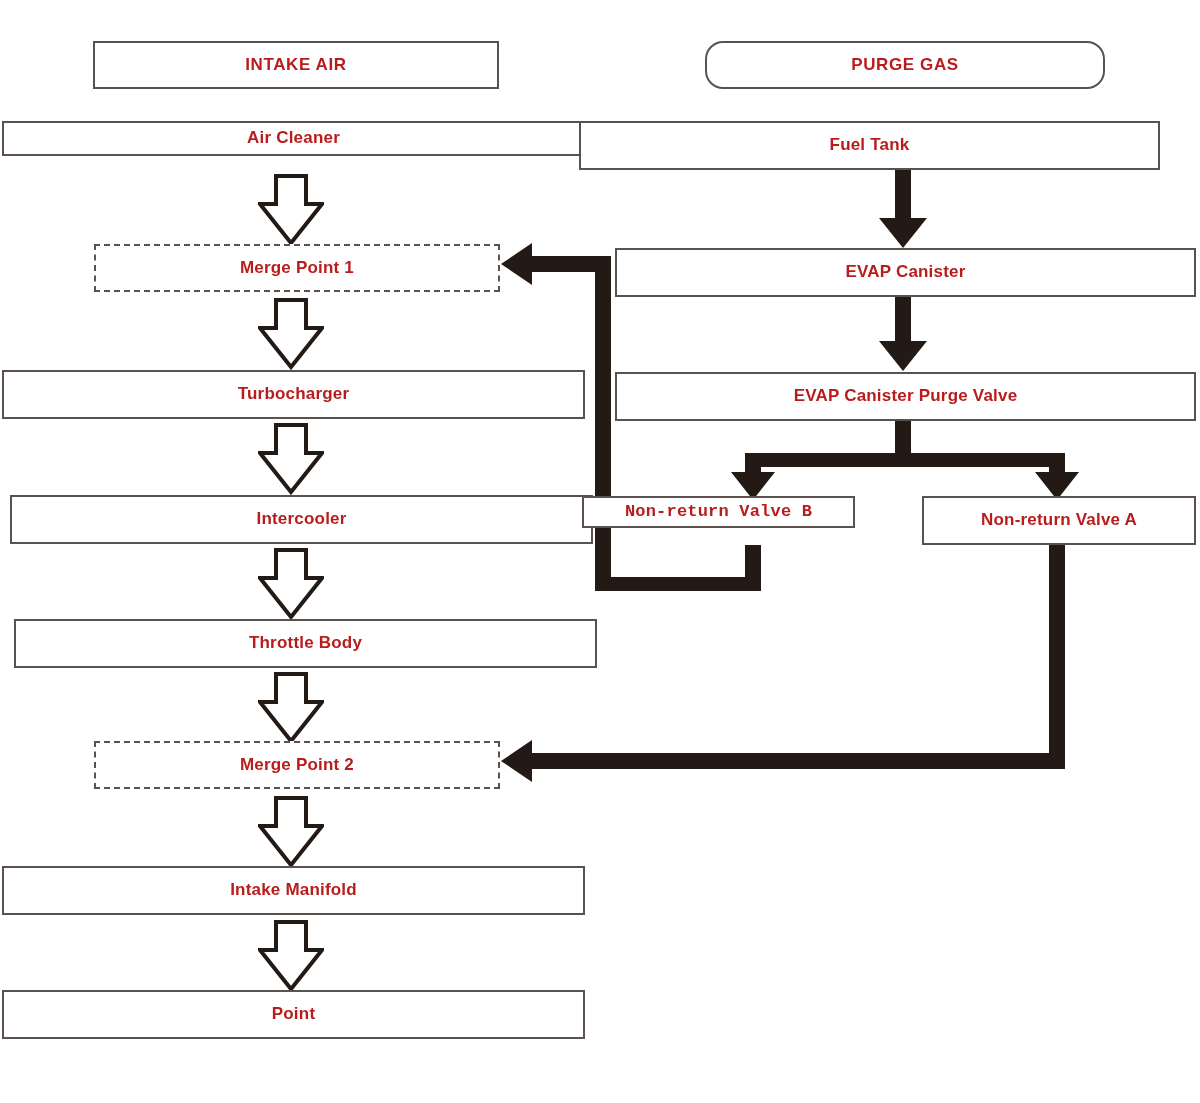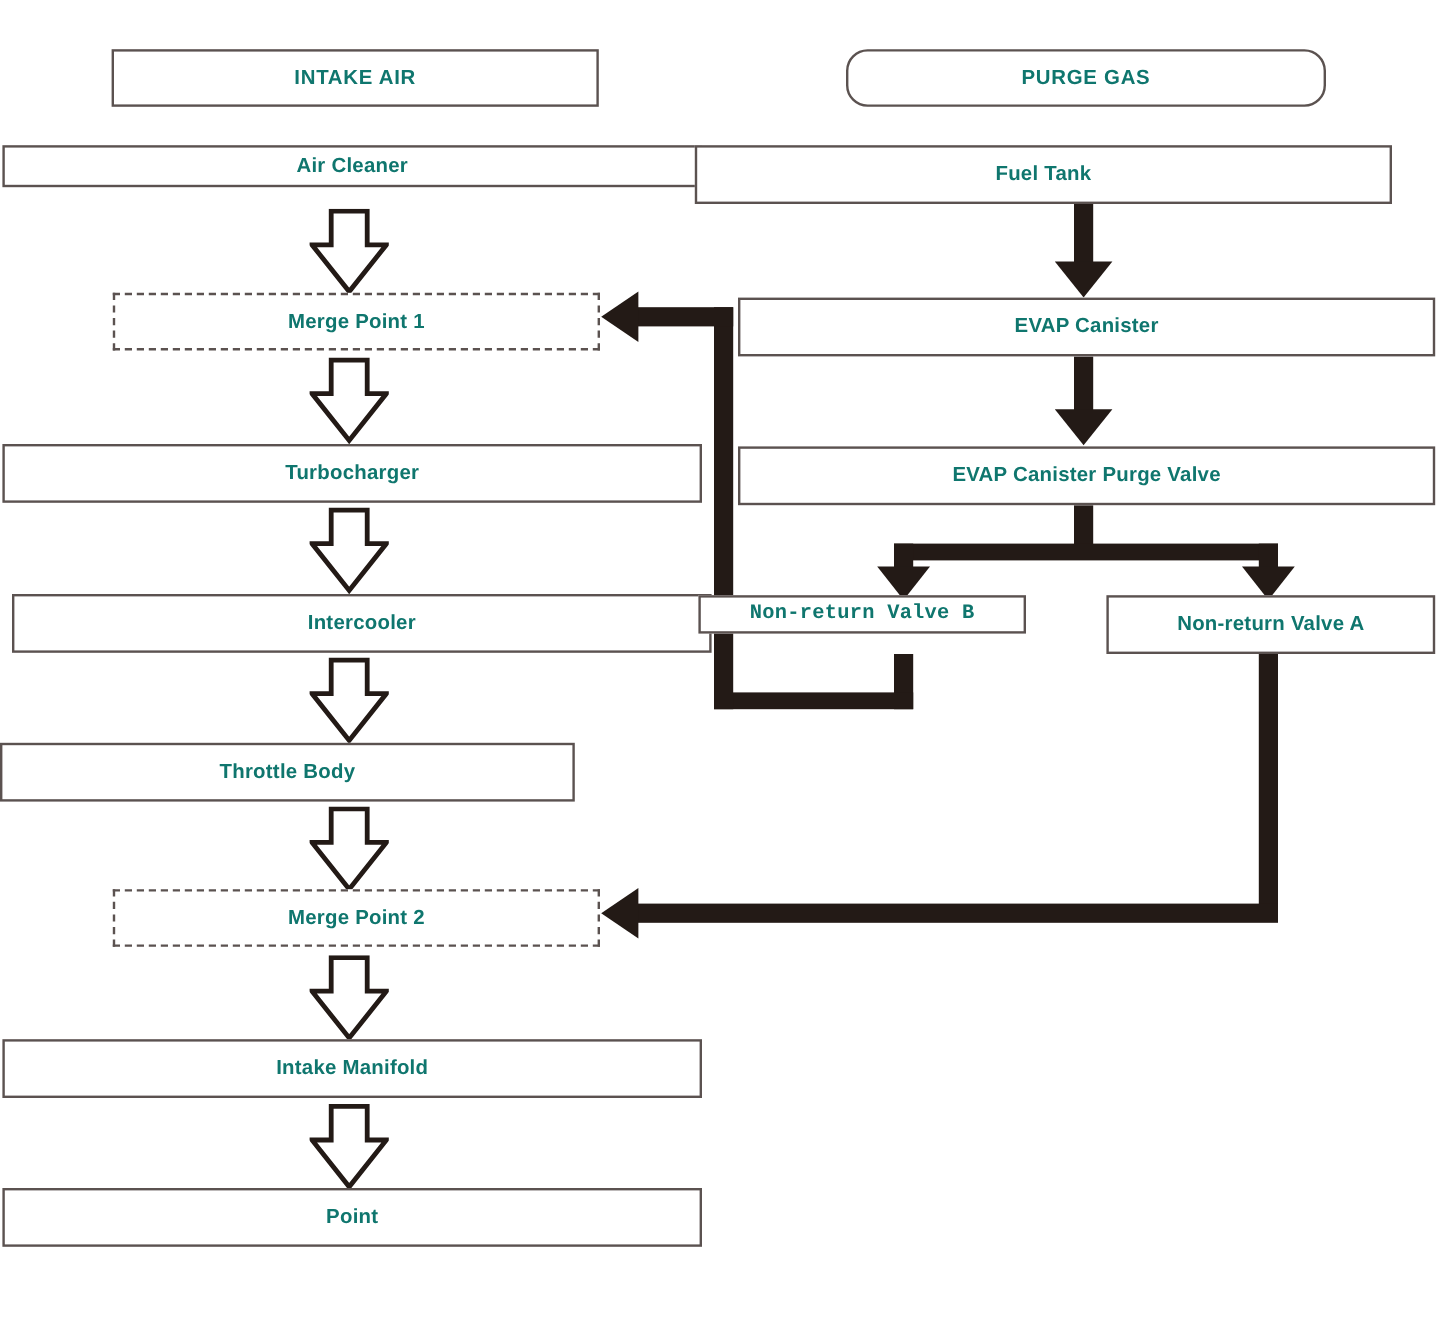--- a/index.html
+++ b/index.html
@@ -16,21 +16,21 @@
     overflow: hidden;
   }
   .node {
     position: absolute;
     box-sizing: border-box;
     border: 2px solid #5b5250;
     background: #ffffff;
     display: flex;
     align-items: center;
     justify-content: center;
-    color: #0f766e;
+    color: #b91c1c;
     font-weight: bold;
     font-size: 17px;
     letter-spacing: 0.2px;
     text-align: center;
     line-height: 1.1;
   }
   .node.dashed {
     border: 2px dashed #5b5250;
   }
   .node.header-box {
@@ -123,21 +123,21 @@
   <div class="node header-box" style="left:93px; top:41px; width:406px; height:48px;">INTAKE AIR</div>
 
   <div class="node" style="left:2px; top:121px; width:583px; height:35px;">Air Cleaner</div>
 
   <div class="node dashed" style="left:94px; top:244px; width:406px; height:48px;">Merge Point 1</div>
 
   <div class="node" style="left:2px; top:370px; width:583px; height:49px;">Turbocharger</div>
 
   <div class="node" style="left:10px; top:495px; width:583px; height:49px;">Intercooler</div>
 
-  <div class="node" style="left:0; top:619px; width:479px; height:49px;">Throttle Body</div>
+  <div class="node" style="left:14px; top:619px; width:583px; height:49px;">Throttle Body</div>
 
   <div class="node dashed" style="left:94px; top:741px; width:406px; height:48px;">Merge Point 2</div>
 
   <div class="node" style="left:2px; top:866px; width:583px; height:49px;">Intake Manifold</div>
 
   <div class="node" style="left:2px; top:990px; width:583px; height:49px;">Point</div>
 
   <div class="node header-box" style="left:705px; top:41px; width:400px; height:48px;border-radius:18px;">PURGE GAS</div>
 
   <div class="node" style="left:579px; top:121px; width:581px; height:49px;">Fuel Tank</div>

